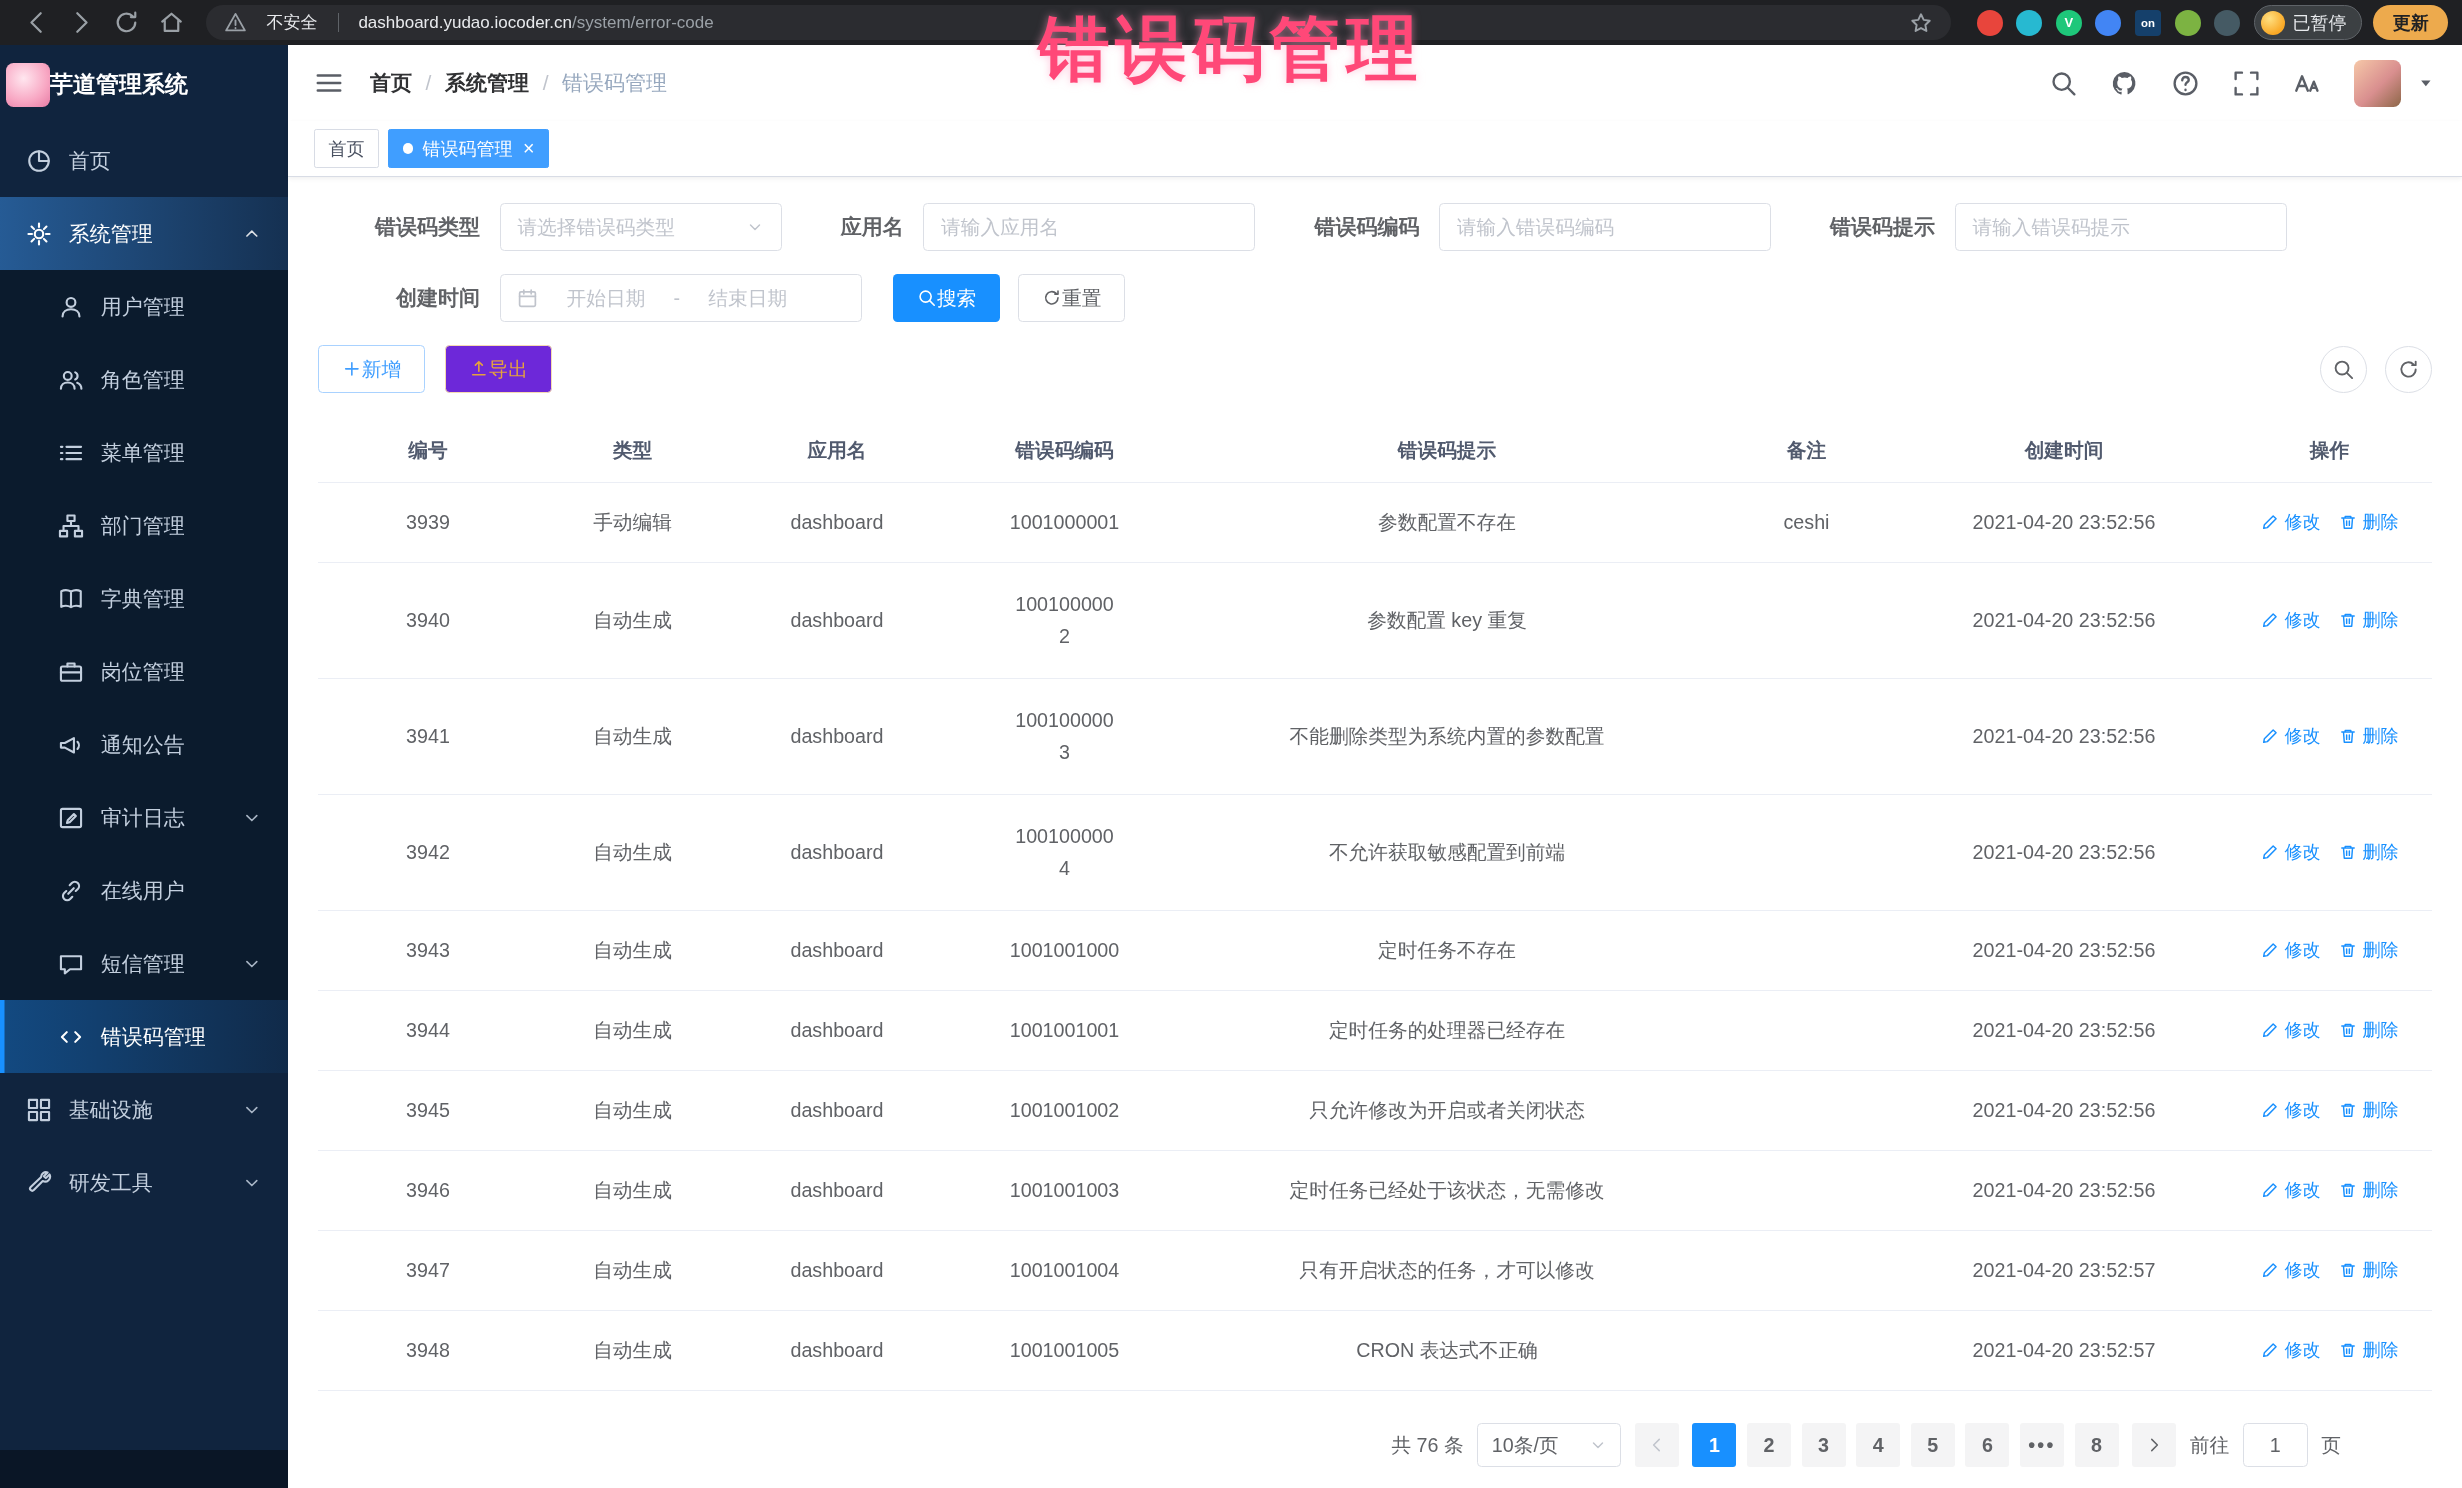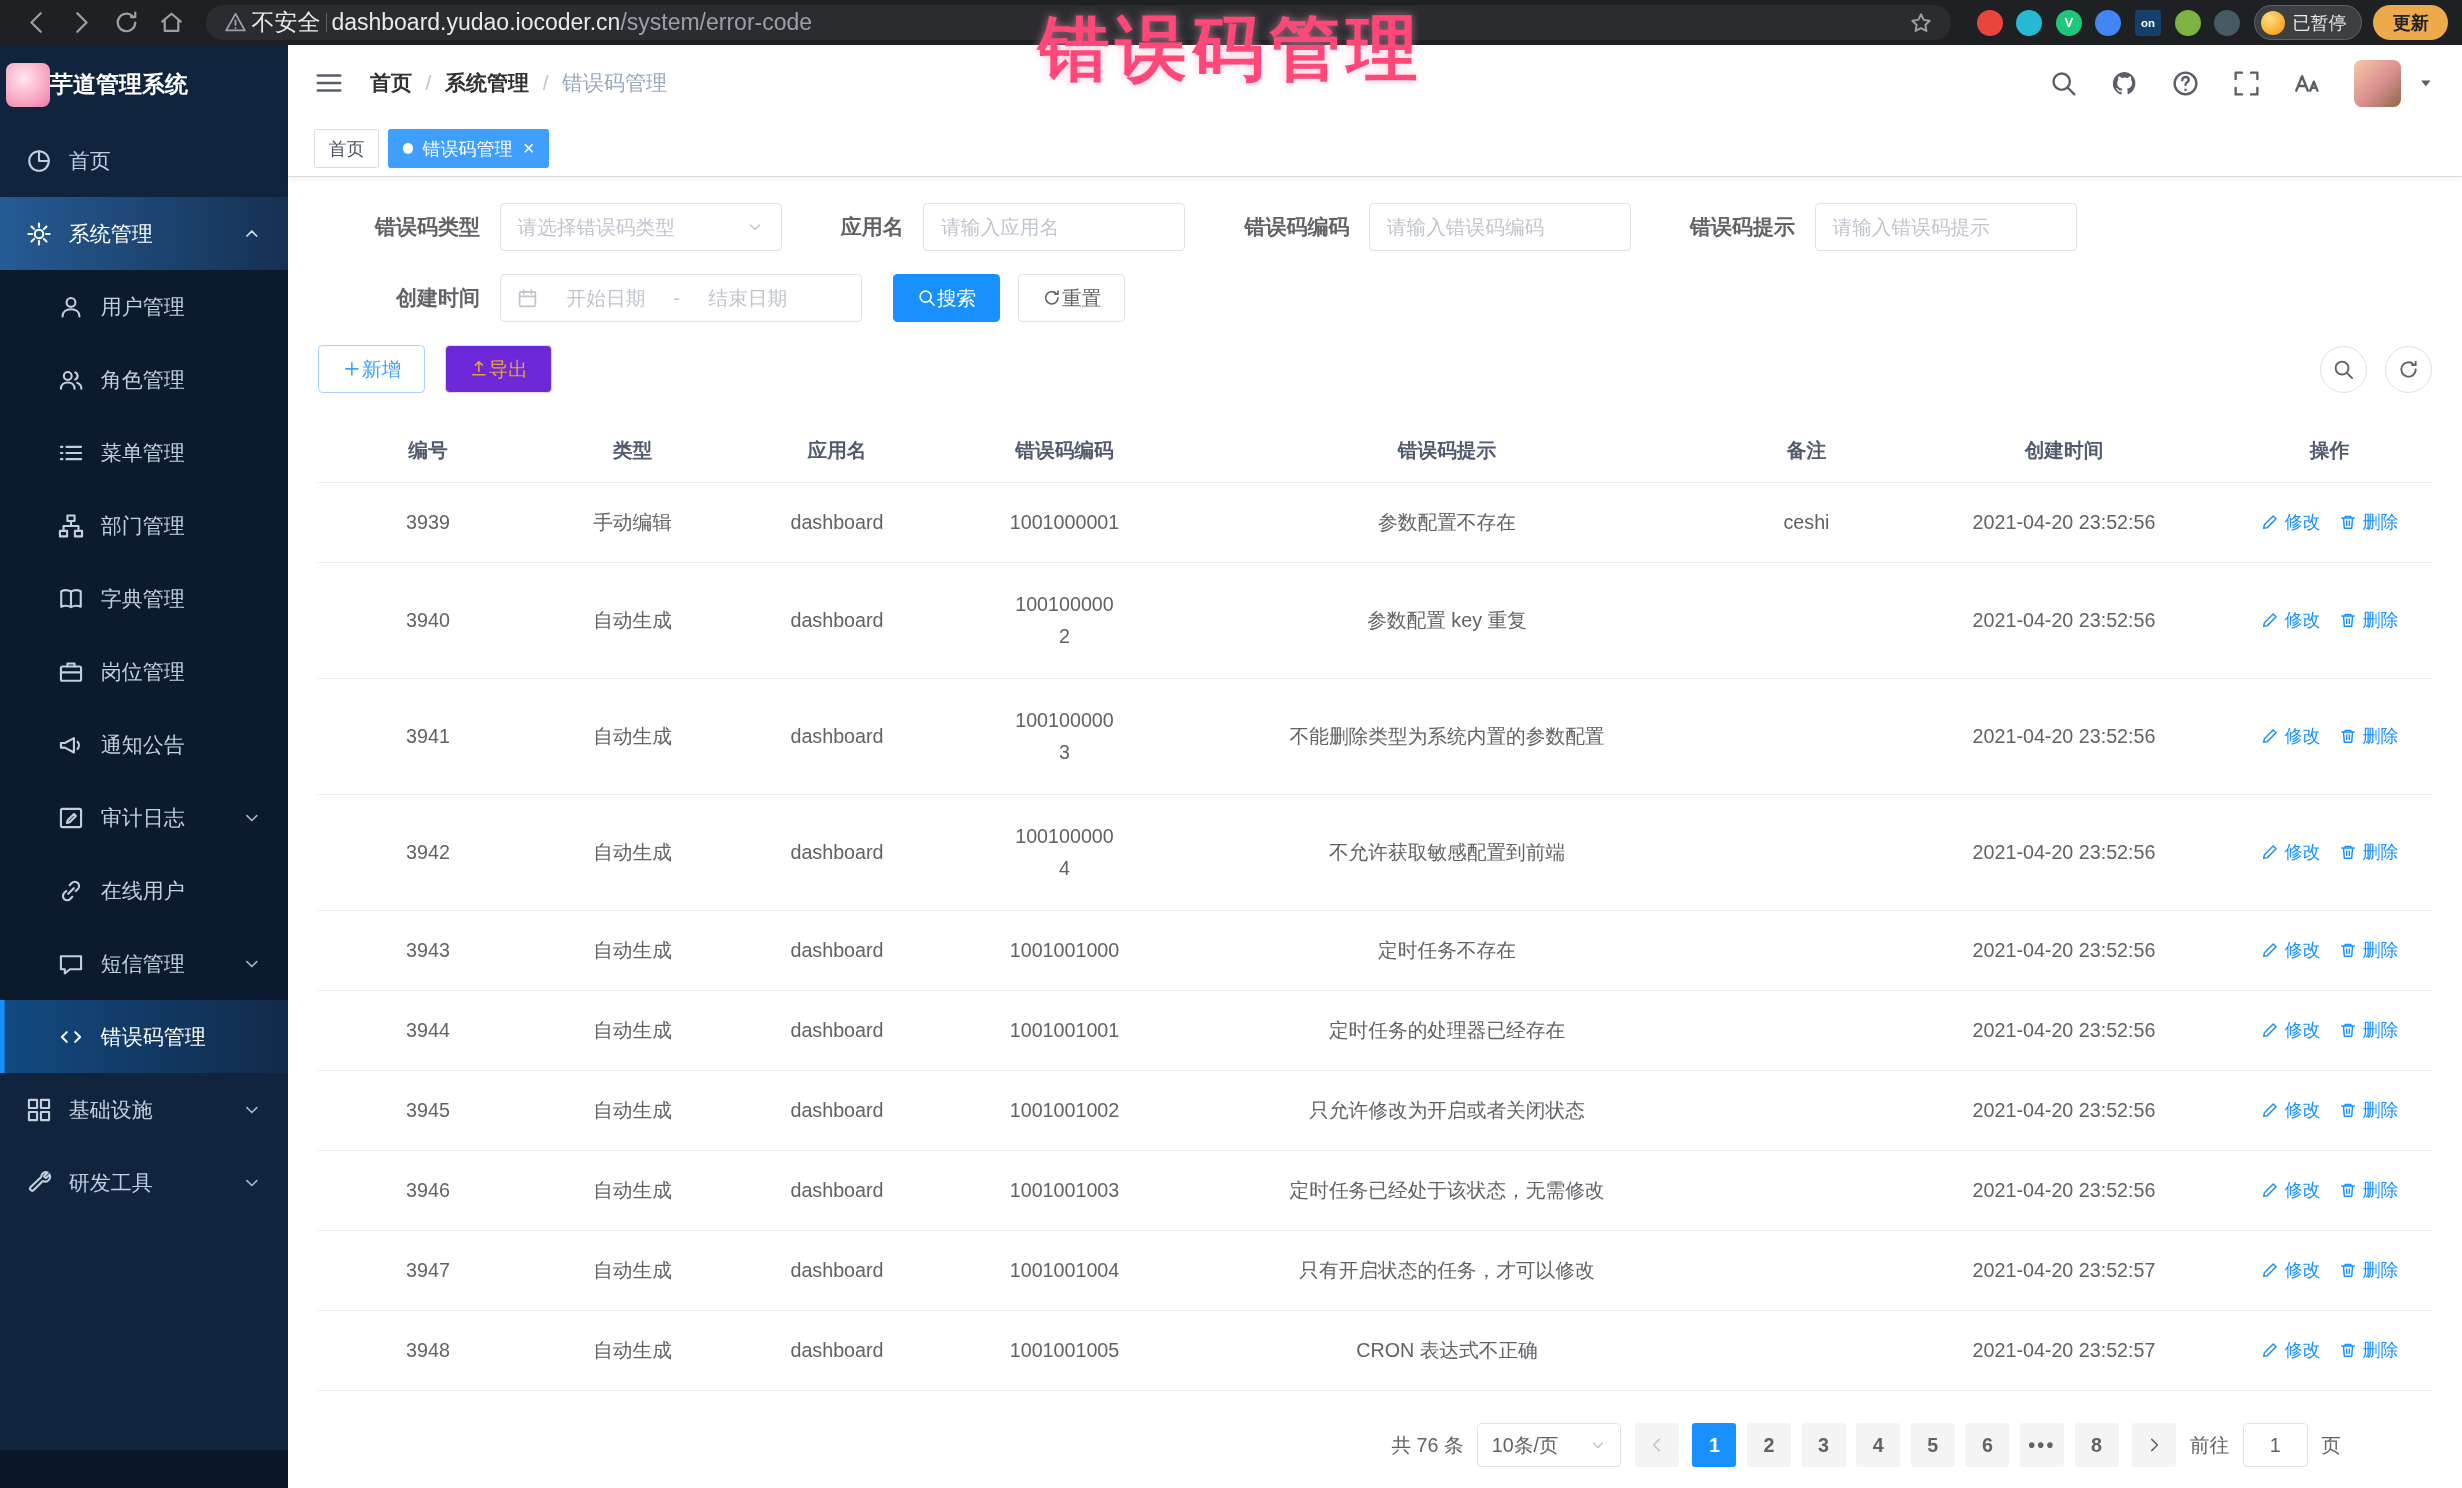--- a/index.html
+++ b/index.html
@@ -11,21 +11,21 @@
   .annotation{position:absolute;top:1.5px;left:50%;transform:translateX(-50%);
     font-size:71px;font-weight:700;color:#ff4878;letter-spacing:6px;z-index:50;
     text-shadow:0 0 9px rgba(255,160,195,.6);white-space:nowrap}
 
   
   .browser-bar{height:45px;background:#1f2023;display:flex;align-items:center;padding:0 13.6px;color:#e8eaed}
   .ic{display:inline-flex;align-items:center;justify-content:center}
   .ic svg{width:100%;height:100%;display:block}
   .bic{width:27px;height:27px;color:#9aa0a6;margin:0 9px;flex:none;cursor:pointer}
   .omnibox{flex:1;min-width:0;height:35px;margin:0 12px;background:#2b2c30;border-radius:17.4px;
-    display:flex;align-items:center;padding:0 18px;gap:5px;font-size:23px}
+    display:flex;align-items:center;padding:0 18px;gap:20px;font-size:17px}
   .wic{width:23px;height:23px;color:#9aa0a6;flex:none}
   .sic{width:24px;height:24px;color:#9aa0a6;flex:none;cursor:pointer}
   .sec{color:#e8eaed;white-space:nowrap}
   .divider{width:0.8px;height:19.7px;background:#5f6368;flex:none}
   .url{white-space:nowrap;overflow:hidden;color:#e8eaed}
   .url-path{color:#9aa0a6}
   .extensions{display:flex;align-items:center;gap:13.6px;margin:0 13.6px;flex:none}
   .ext-dot{width:26px;height:26px;border-radius:50%;display:inline-flex;align-items:center;
     justify-content:center;font-size:13px;font-weight:700;color:#fff;flex:none;cursor:pointer}
   .ext-dot.badge{border-radius:4px;font-size:11.4px}
@@ -77,21 +77,21 @@
   .content{flex:1;padding:26px 30px 0 30px;position:relative;min-height:0}
   .filter-row{display:flex;align-items:center;margin-bottom:23px}
   .f-group{display:flex;align-items:center;margin-right:59px}
   .f-label{font-size:21px;color:#606266;font-weight:700;margin-right:19.7px;white-space:nowrap}
   .f-label-wide{min-width:162px;text-align:right}
   .control{height:48px;border:0.8px solid #dcdfe6;border-radius:4.5px;background:#fff;display:flex;
     align-items:center;font-size:19.7px;color:#606266;padding:0 16.7px;
     font-family:"Liberation Sans","DejaVu Sans",sans-serif}
   .select{width:282px;justify-content:space-between;cursor:pointer}
   .placeholder{color:#c0c4cc}
-  input.control{width:262px;outline:none}
+  input.control{width:332px;outline:none}
   input.control::placeholder{color:#c0c4cc}
   .daterange{width:362px;gap:10.6px;cursor:pointer}
   .dr-part{width:114px;text-align:center}
   .dr-sep{color:#c0c4cc}
   .f-ic{width:21px;height:21px;color:#c0c4cc;flex:none}
   .ps-chev{width:18px;height:18px;color:#c0c4cc;flex:none}
 
   .btn{height:48px;display:inline-flex;align-items:center;padding:0 23px;border-radius:4.5px;
     font-size:19.7px;cursor:pointer;border:0.8px solid transparent;white-space:nowrap;
     font-family:"Liberation Sans","DejaVu Sans",sans-serif}

